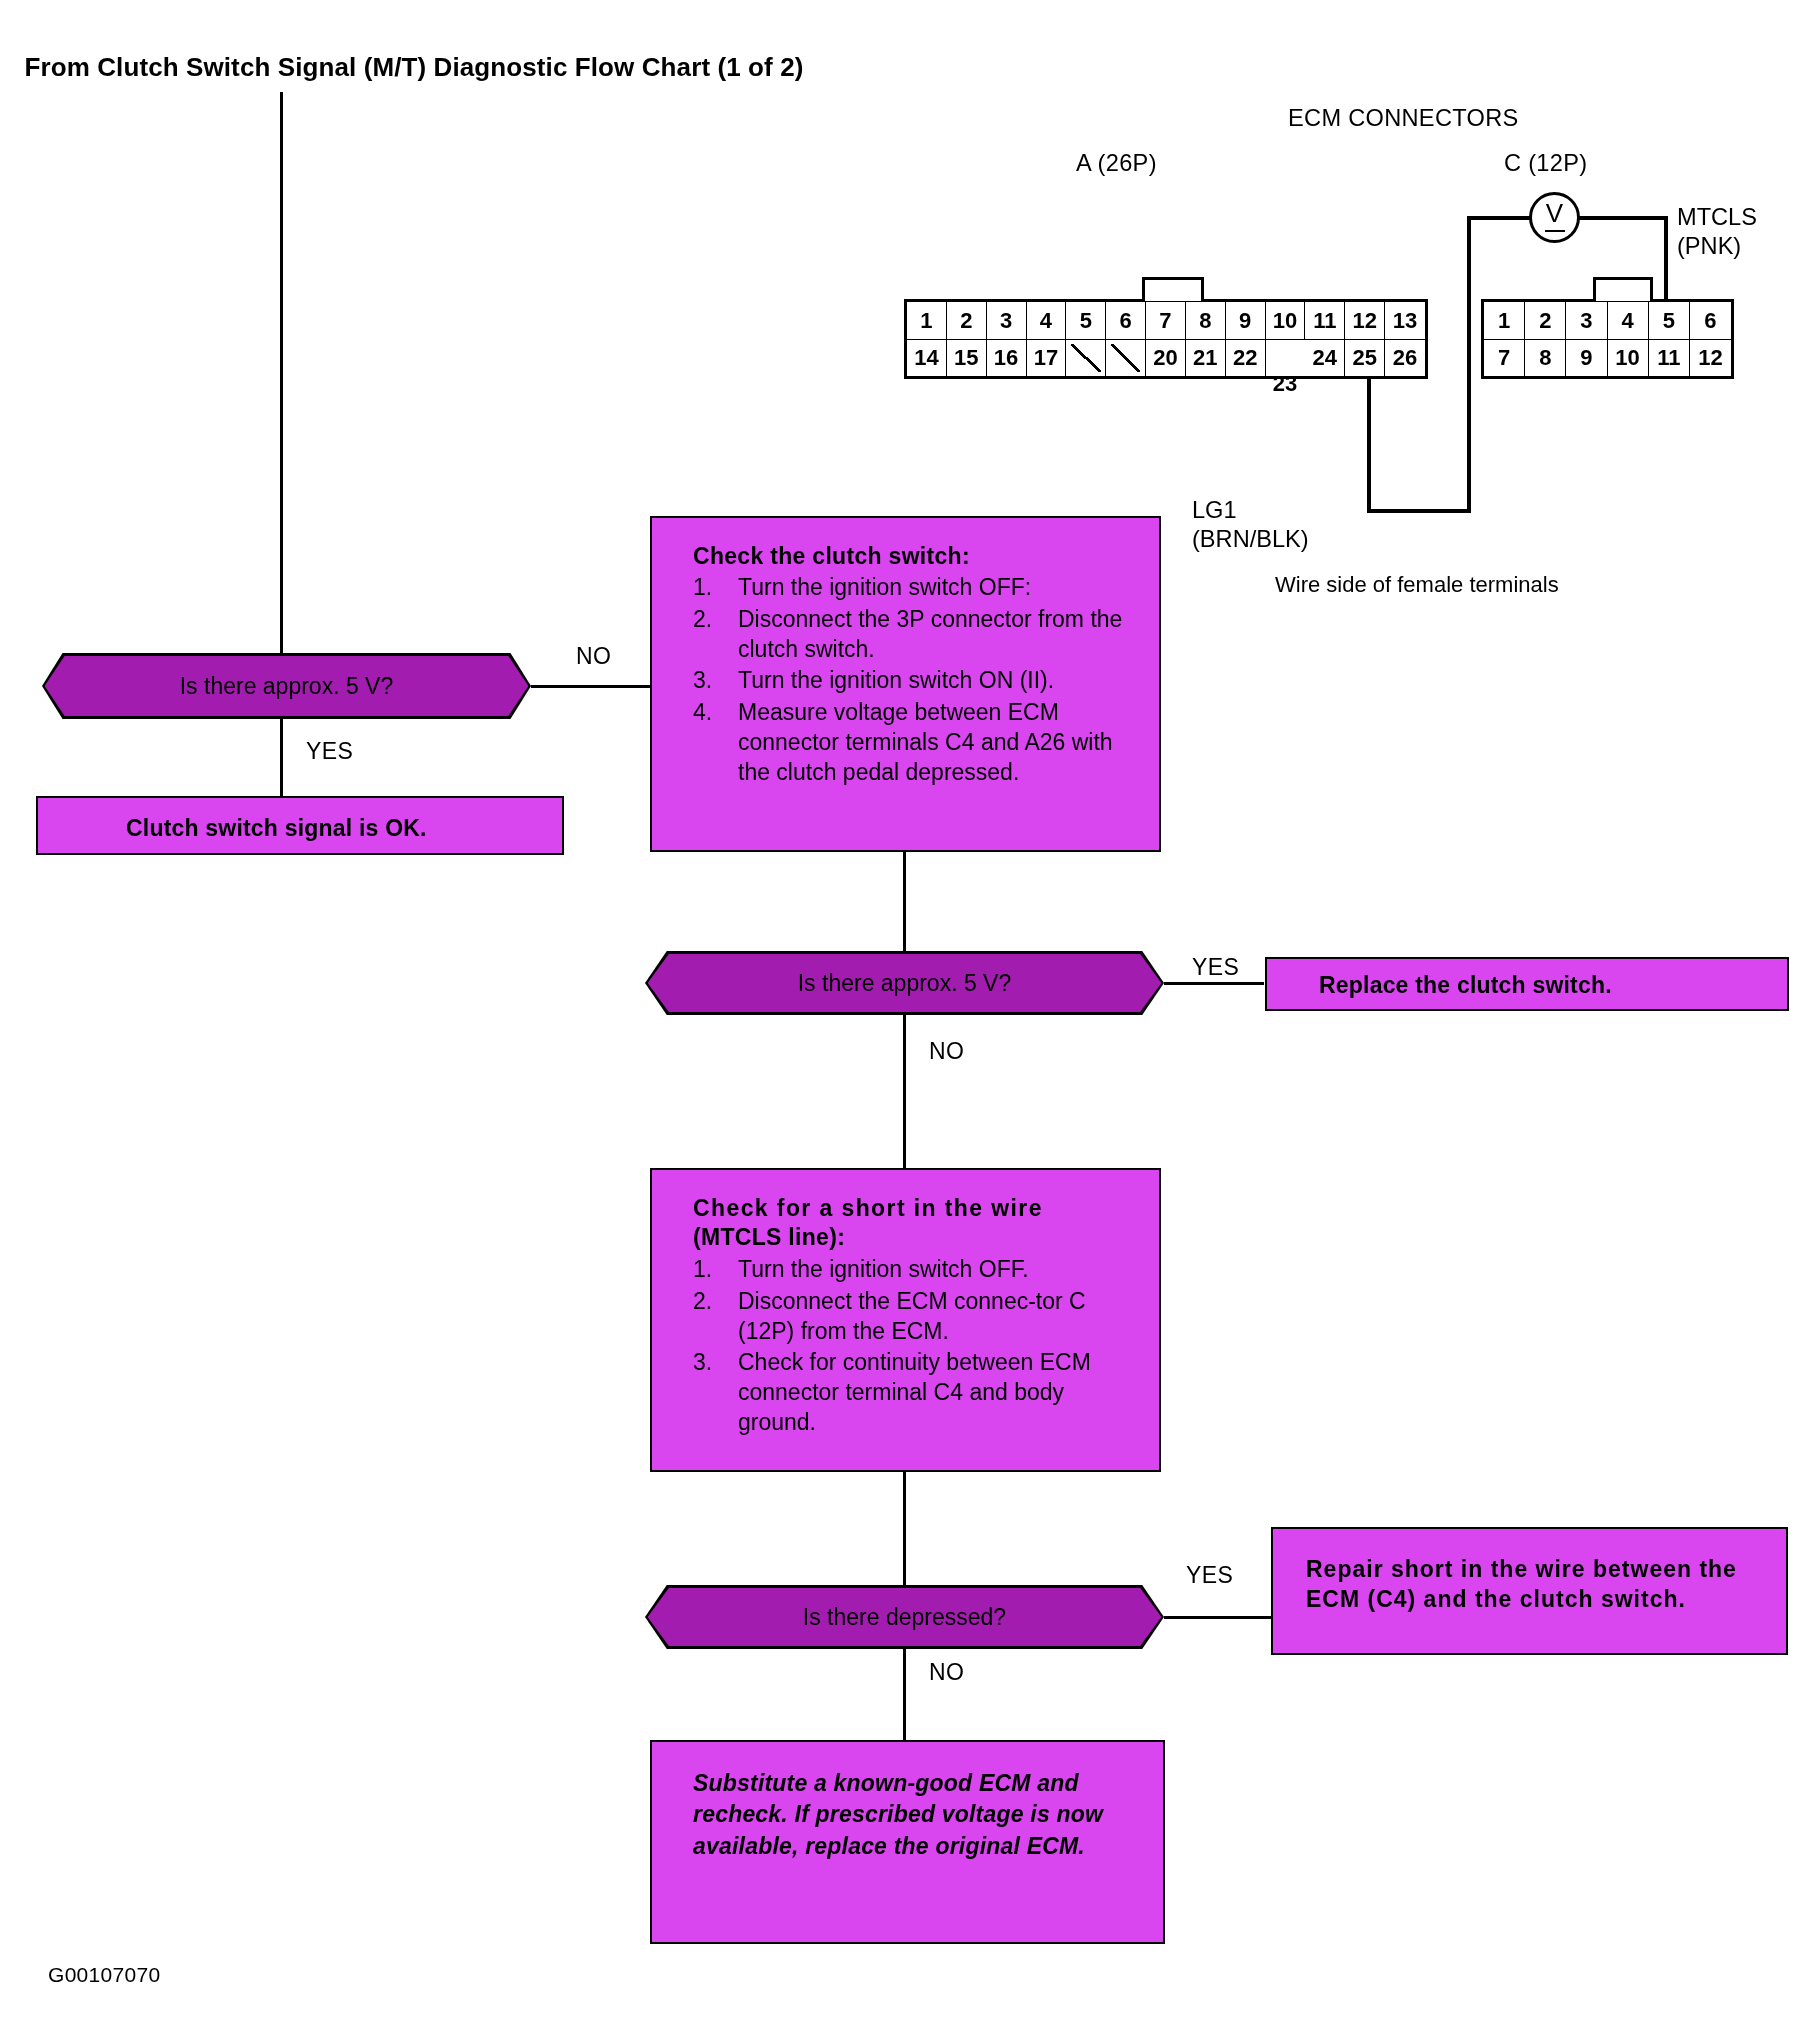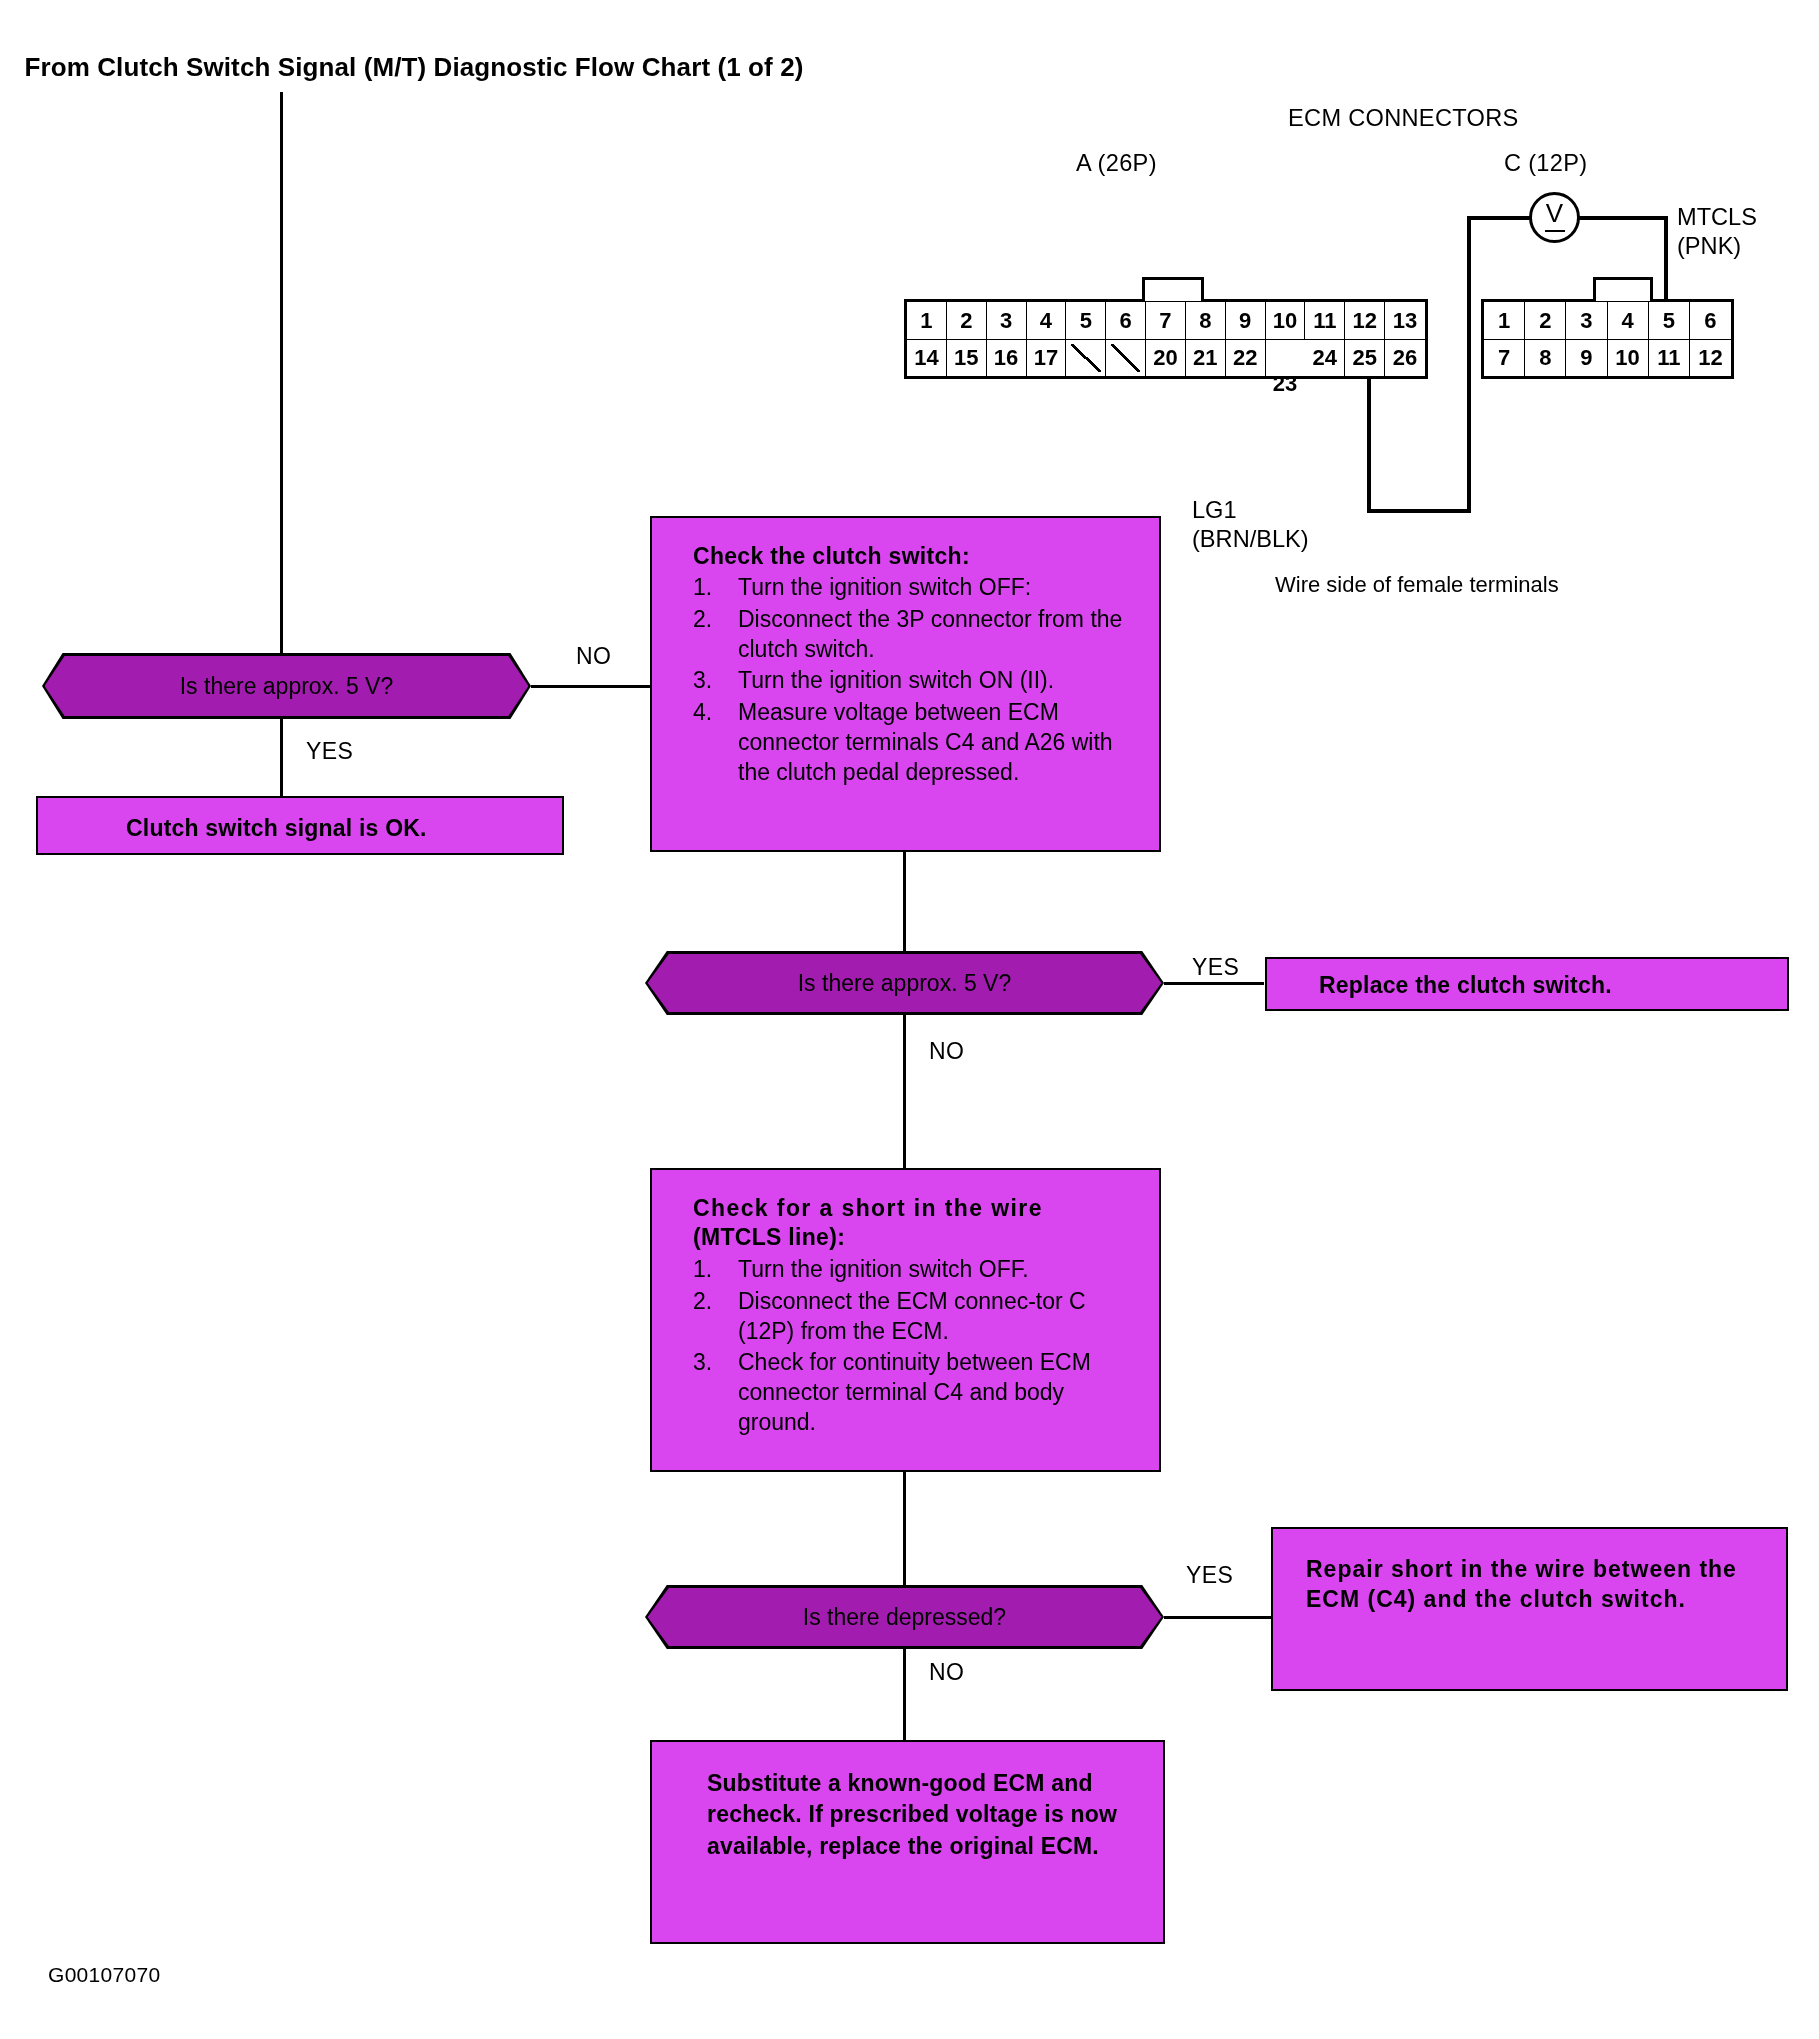--- a/index.html
+++ b/index.html
@@ -372,25 +372,25 @@
 
 <div class="abs hex" style="left:645px; top:1585px; width:519px; height:64px;">
   <div class="hex-in">
     <span class="hex-label">Is there depressed?</span>
   </div>
 </div>
 
 <div class="abs hline" style="left:1164px; top:1616px; width:107px;"></div>
 <div class="abs branch-label" style="left:1186px; top:1562px;">YES</div>
 
-<div class="abs box" style="left:1271px; top:1527px; width:517px; height:164px;">
+<div class="abs box" style="left:1271px; top:1527px; width:517px; height:128px;">
   <div class="abs stmt wide" style="left:33px; top:24.5px; width:454px;">Repair short in the wire between the ECM (C4) and the clutch switch.</div>
 </div>
 
 <div class="abs vline" style="left:903px; top:1649px; width:2.6px; height:91px;"></div>
 <div class="abs branch-label" style="left:929px; top:1659px;">NO</div>
 
 <div class="abs box" style="left:650px; top:1740px; width:515px; height:204px;">
-  <div class="abs stmt" style="left:55px; top:26px; width:437px; line-height:1.36;">Substitute a known-good ECM and recheck. If prescribed voltage is now available, replace the original ECM.</div>
+  <div class="abs stmt" style="left:41px; top:26px; width:437px; line-height:1.36;font-style:italic;">Substitute a known-good ECM and recheck. If prescribed voltage is now available, replace the original ECM.</div>
 </div>
 
 <div class="abs" id="footer-code">G00107070</div>
 
 
 </body></html>

